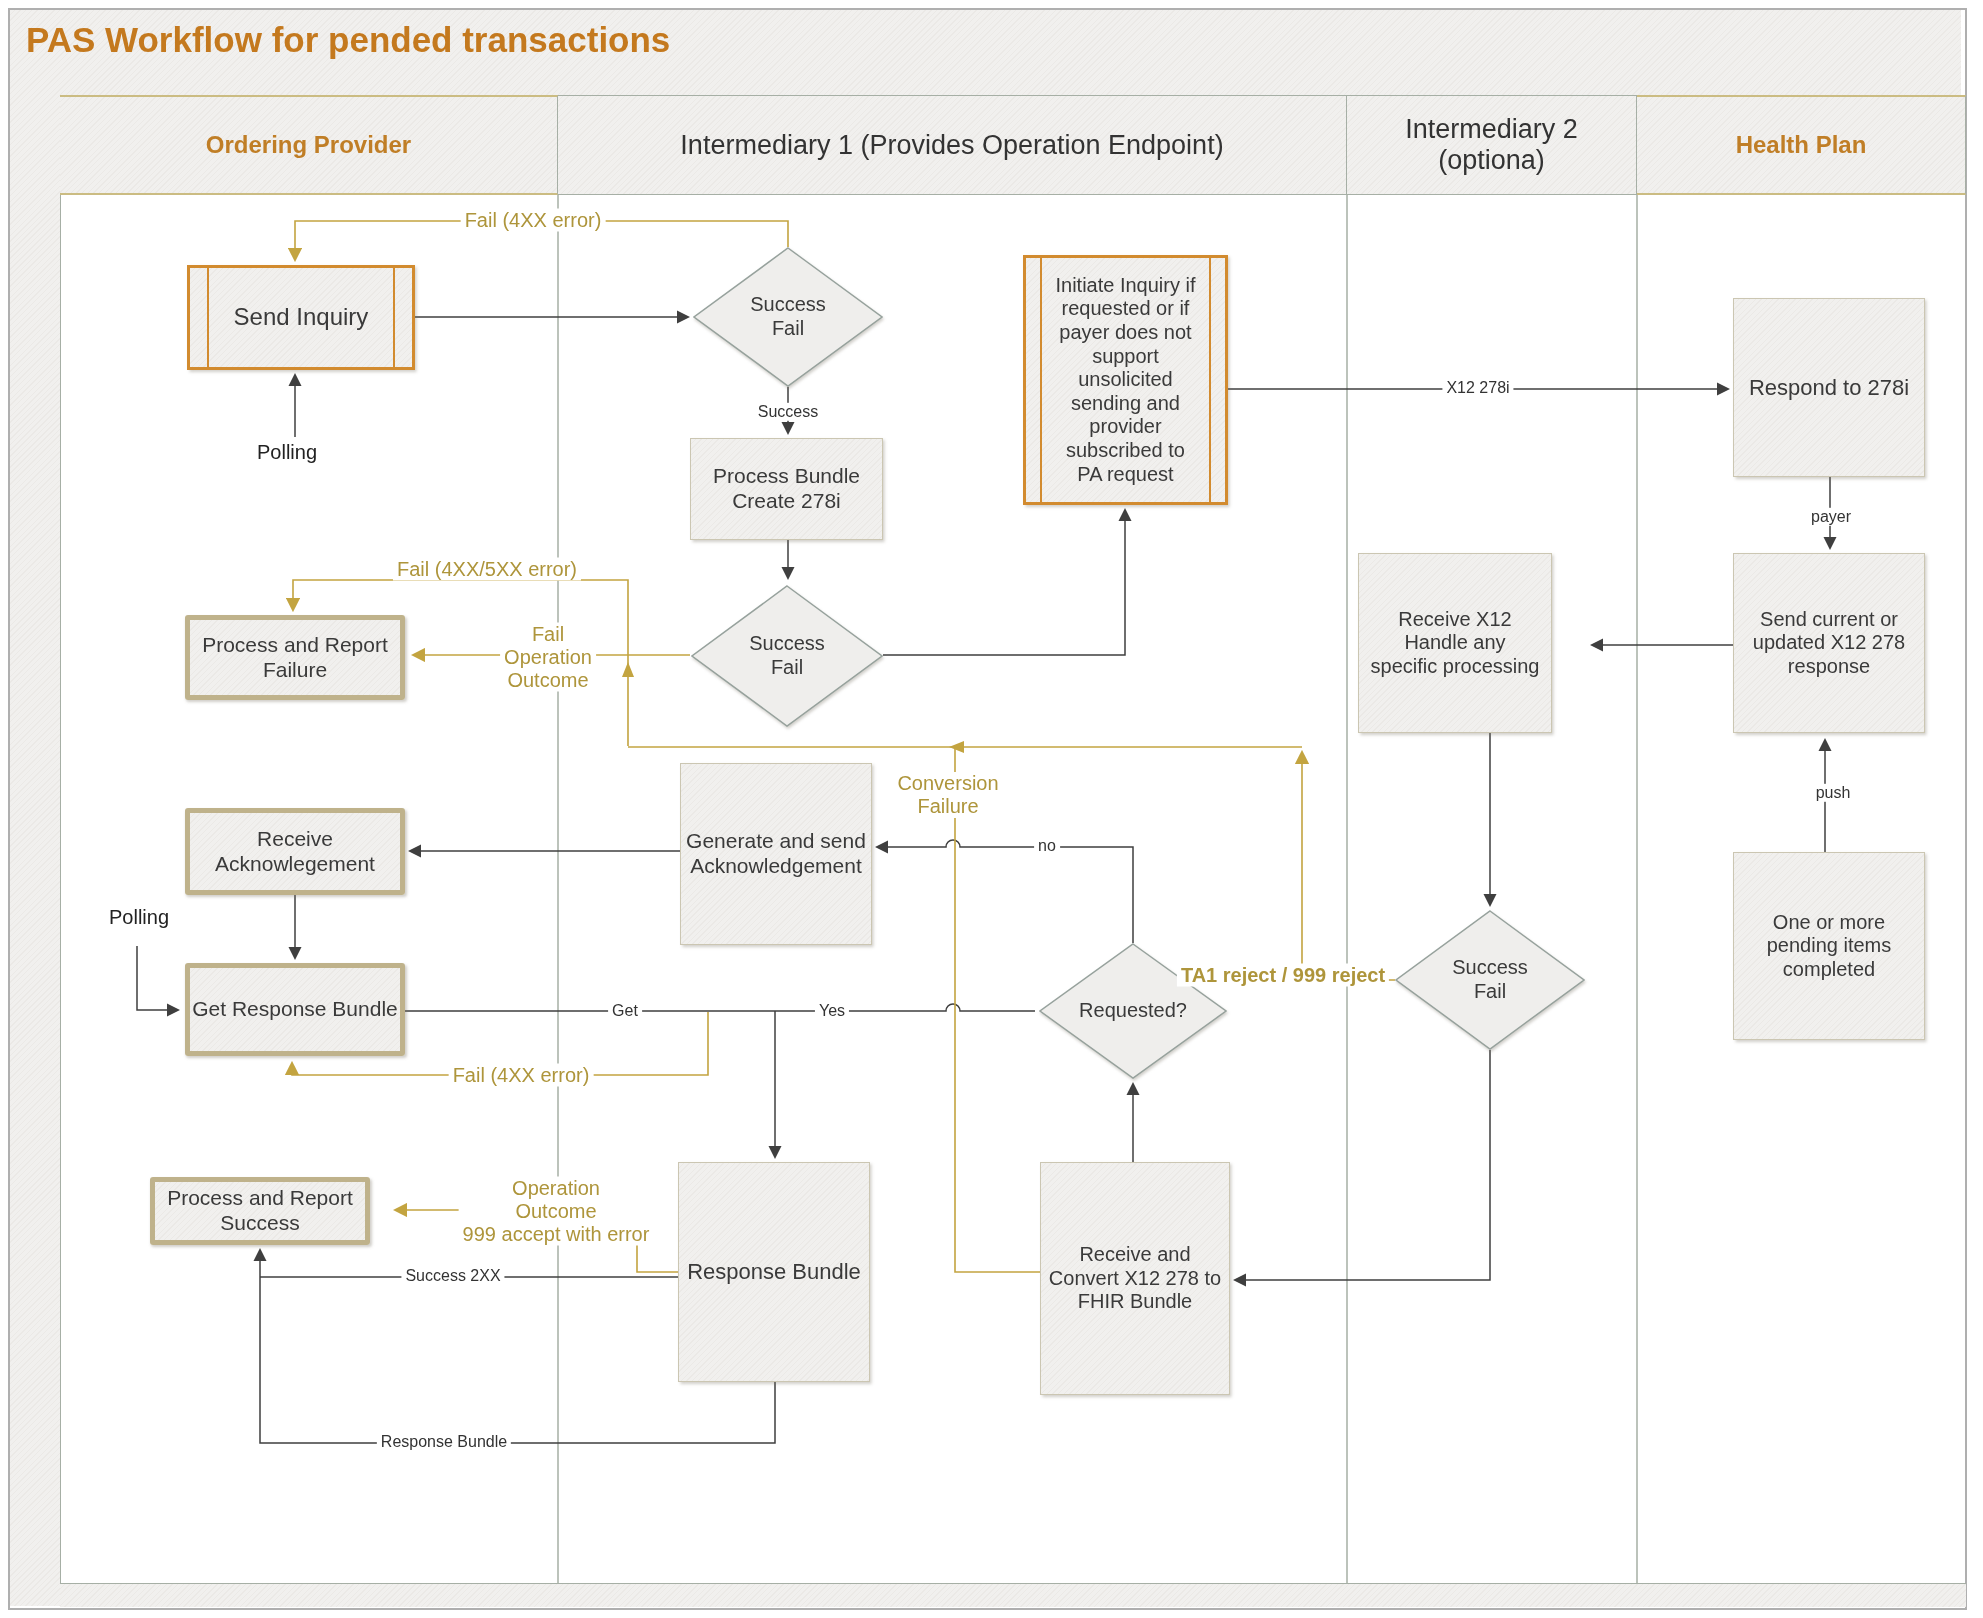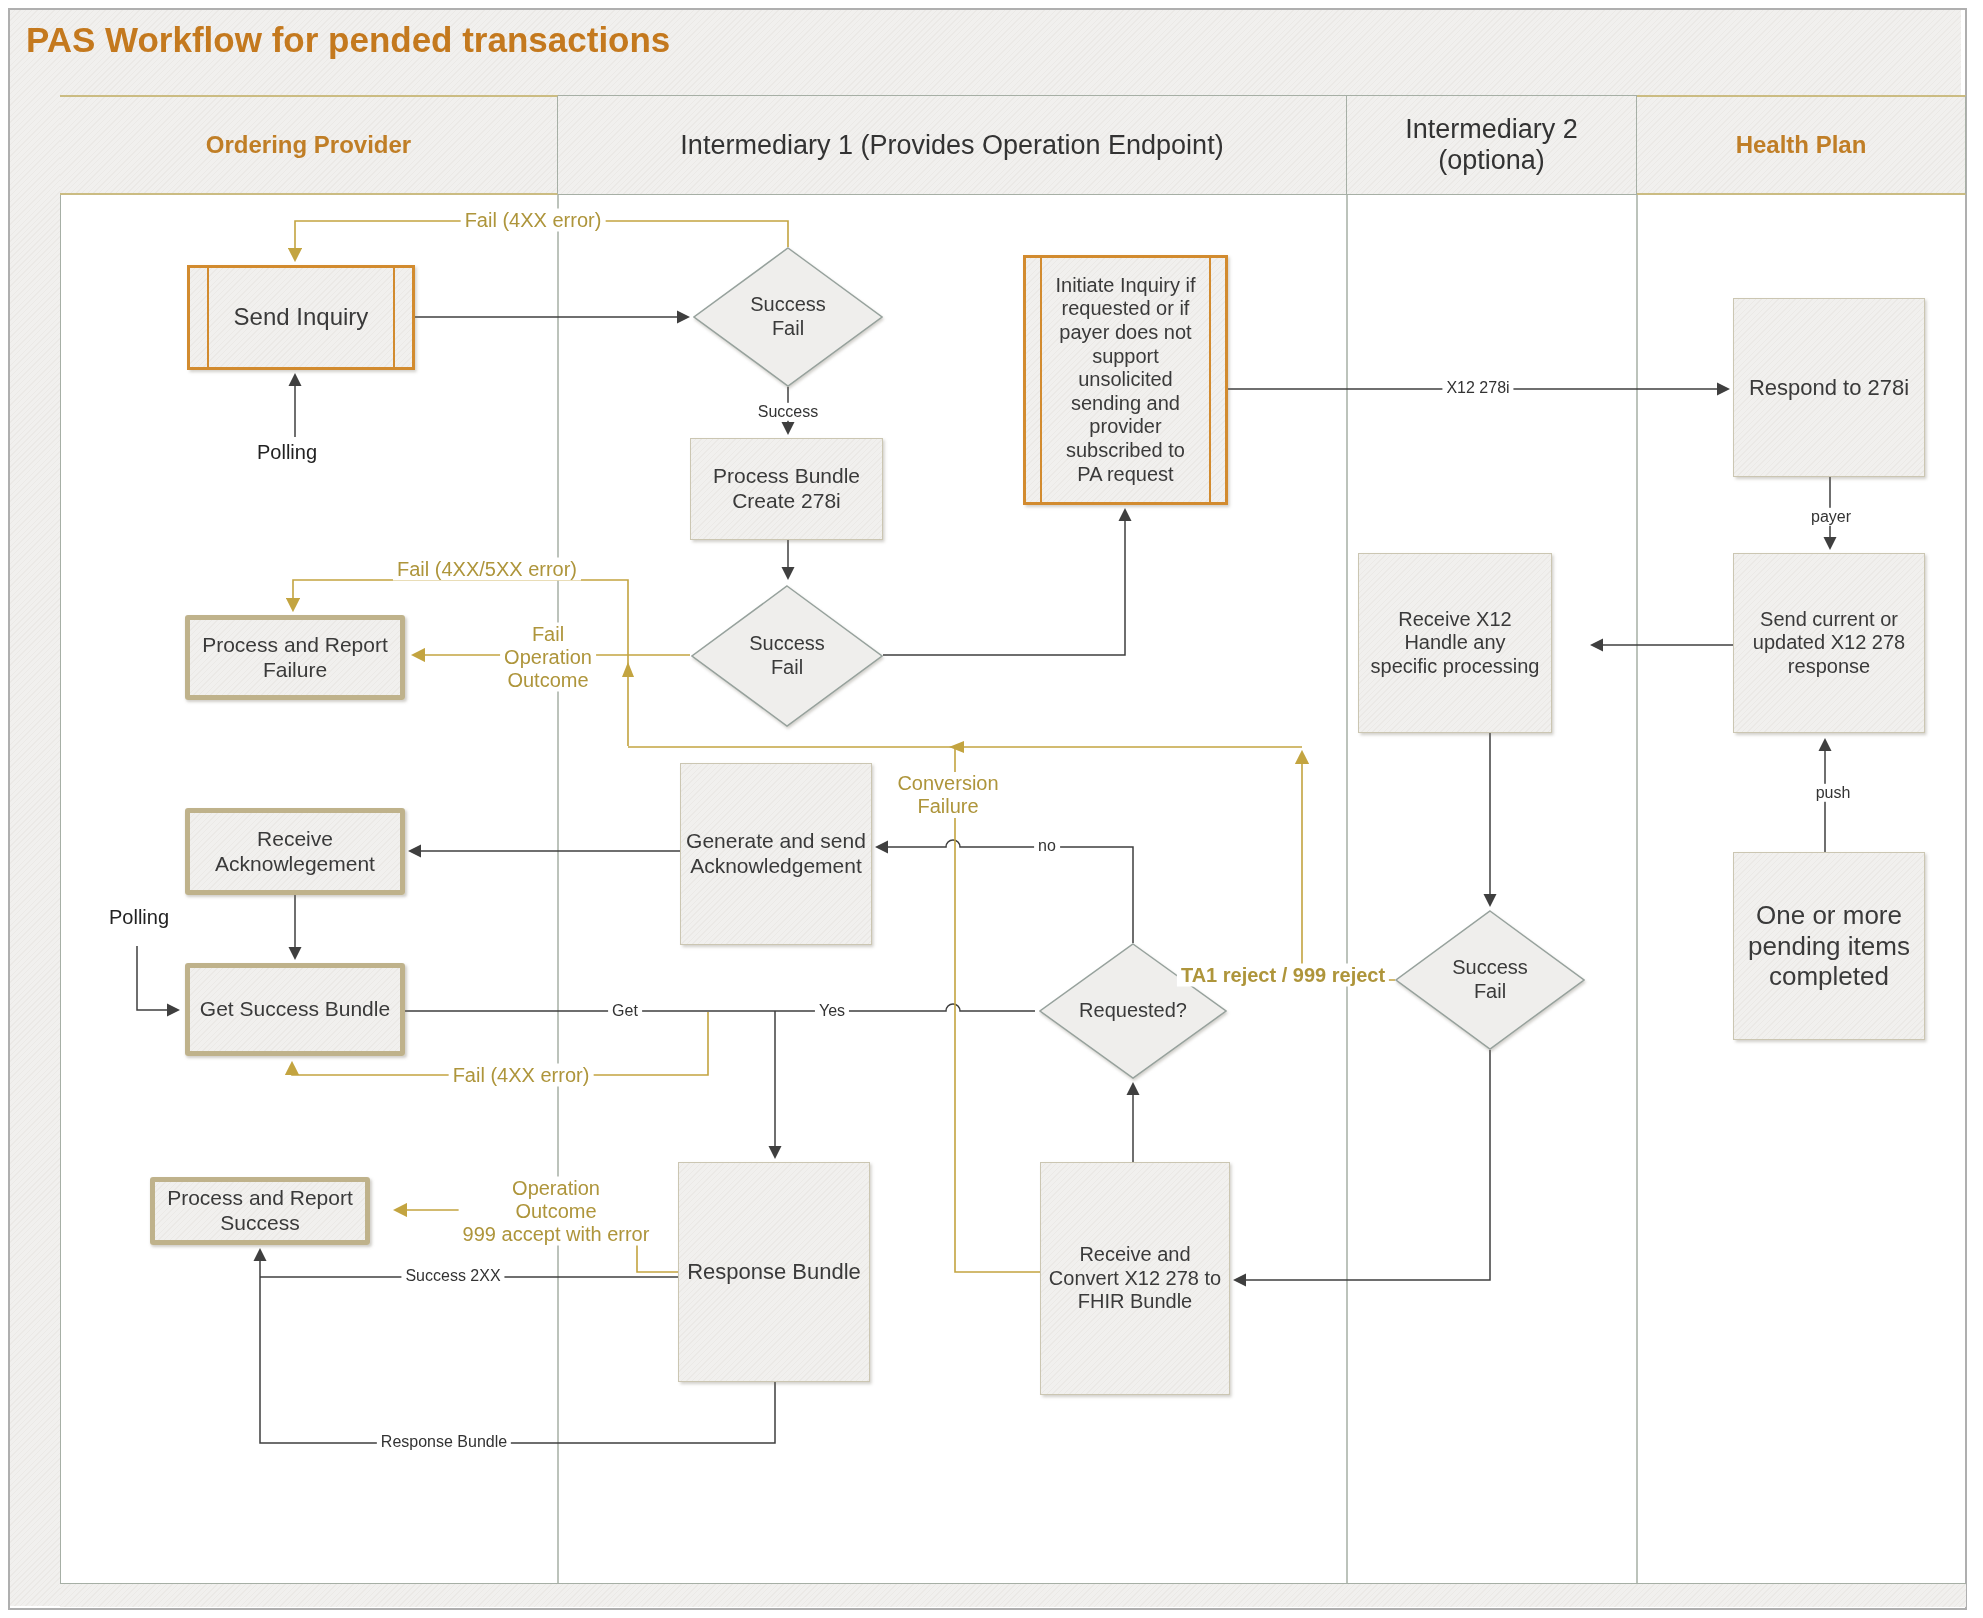--- a/index.html
+++ b/index.html
@@ -116,21 +116,21 @@
     <span class="lbl">Process and Report
 Failure</span>
   </div>
 
   <div class="shape tan hatch" style="left:185px;top:808px;width:220px;height:87px;">
     <span class="lbl">Receive
 Acknowlegement</span>
   </div>
 
   <div class="shape tan hatch" style="left:185px;top:963px;width:220px;height:93px;">
-    <span class="lbl">Get Success Bundle</span>
+    <span class="lbl">Get Response Bundle</span>
   </div>
 
   <div class="shape tan hatch" style="left:150px;top:1177px;width:220px;height:68px;">
     <span class="lbl">Process and Report
 Success</span>
   </div>
 
   <div class="shape diamond" style="left:693px;top:247px;width:190px;height:140px;font-size:20px;">
     <svg width="190" height="140">
         <polygon points="95,1 189,70 95,139 1,70" fill="#EFEEEC" stroke="#97A29D" stroke-width="1.5"></polygon>
@@ -205,21 +205,21 @@
   <div class="shape plain hatch" style="left:1733px;top:298px;width:192px;height:179px;font-size:22px;">
     <span class="lbl">Respond to 278i</span>
   </div>
 
   <div class="shape plain hatch" style="left:1733px;top:553px;width:192px;height:180px;font-size:20px;">
     <span class="lbl">Send current or
 updated X12 278
 response</span>
   </div>
 
-  <div class="shape plain hatch" style="left:1733px;top:852px;width:192px;height:188px;font-size:26px;">
+  <div class="shape plain hatch" style="left:1733px;top:852px;width:192px;height:188px;font-size:20px;">
     <span class="lbl">One or more
 pending items
 completed</span>
   </div>
 
   <div class="elabel gold" style="left:533px;top:220px;">Fail (4XX error)</div>
   <div class="elabel" style="left:287px;top:452px;">Polling</div>
   <div class="elabel sm" style="left:788px;top:412px;">Success</div>
   <div class="elabel gold" style="left:487px;top:569px;">Fail (4XX/5XX error)</div>
   <div class="elabel gold" style="left:548px;top:657px;">Fail

